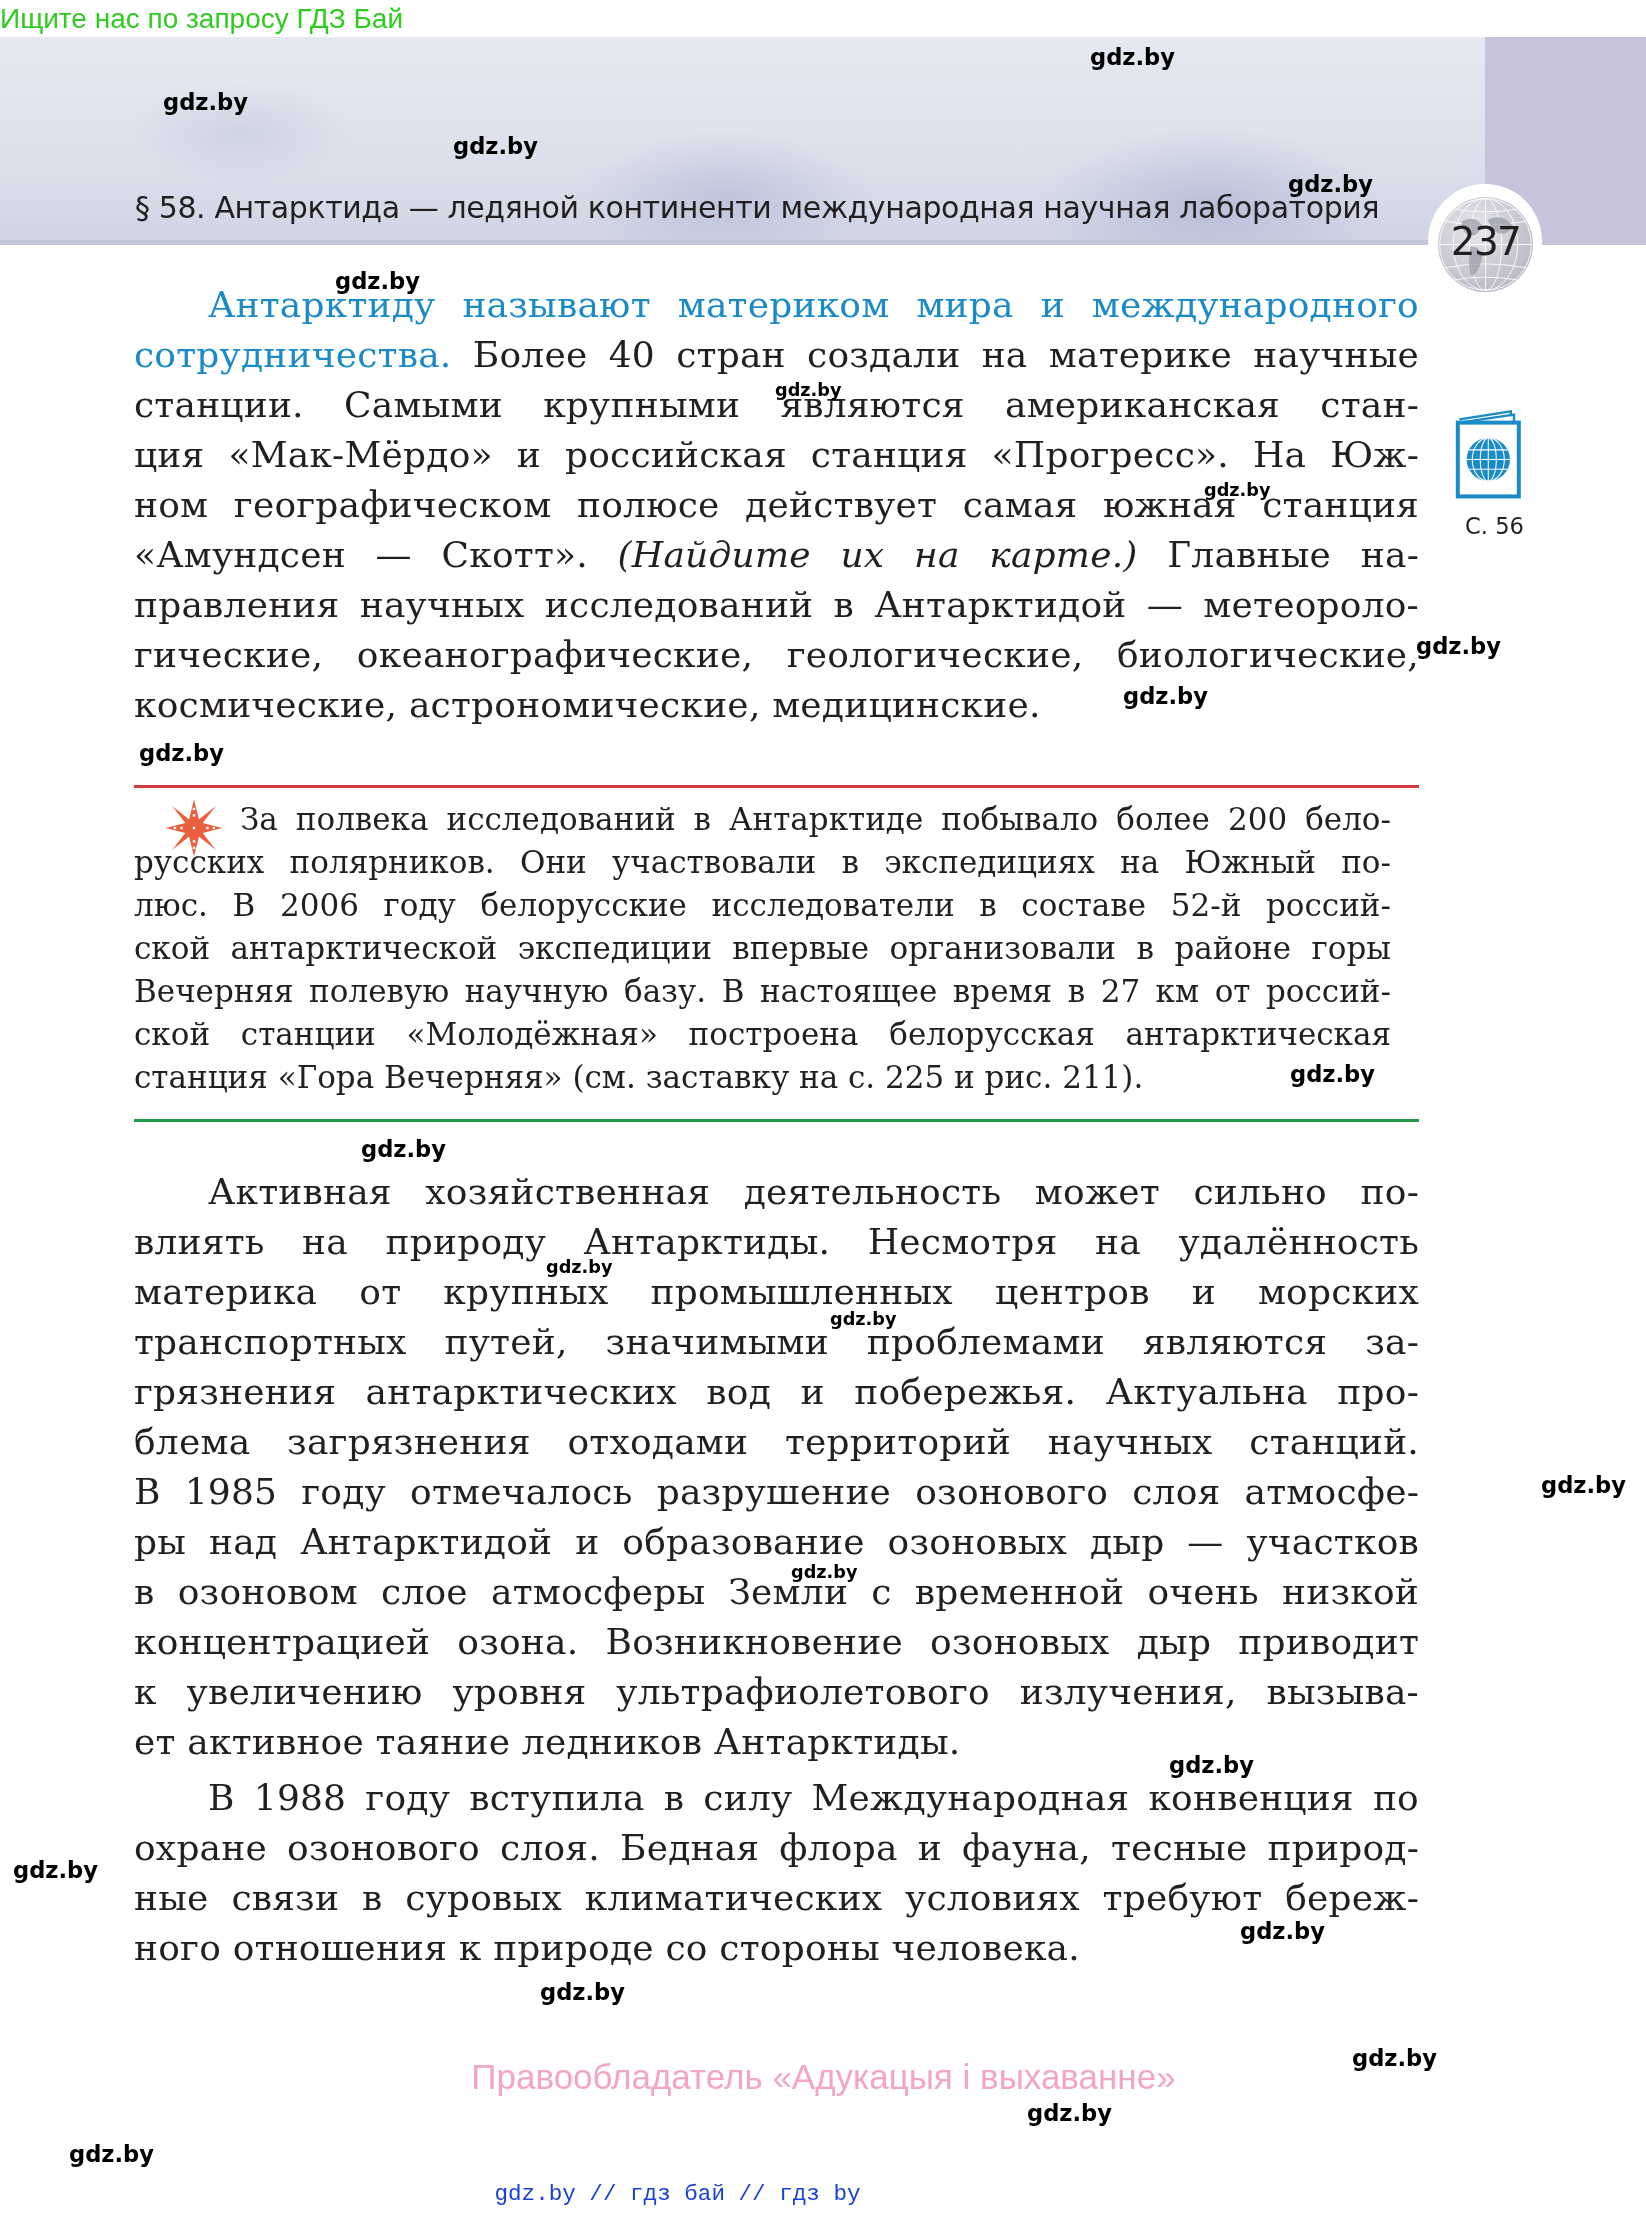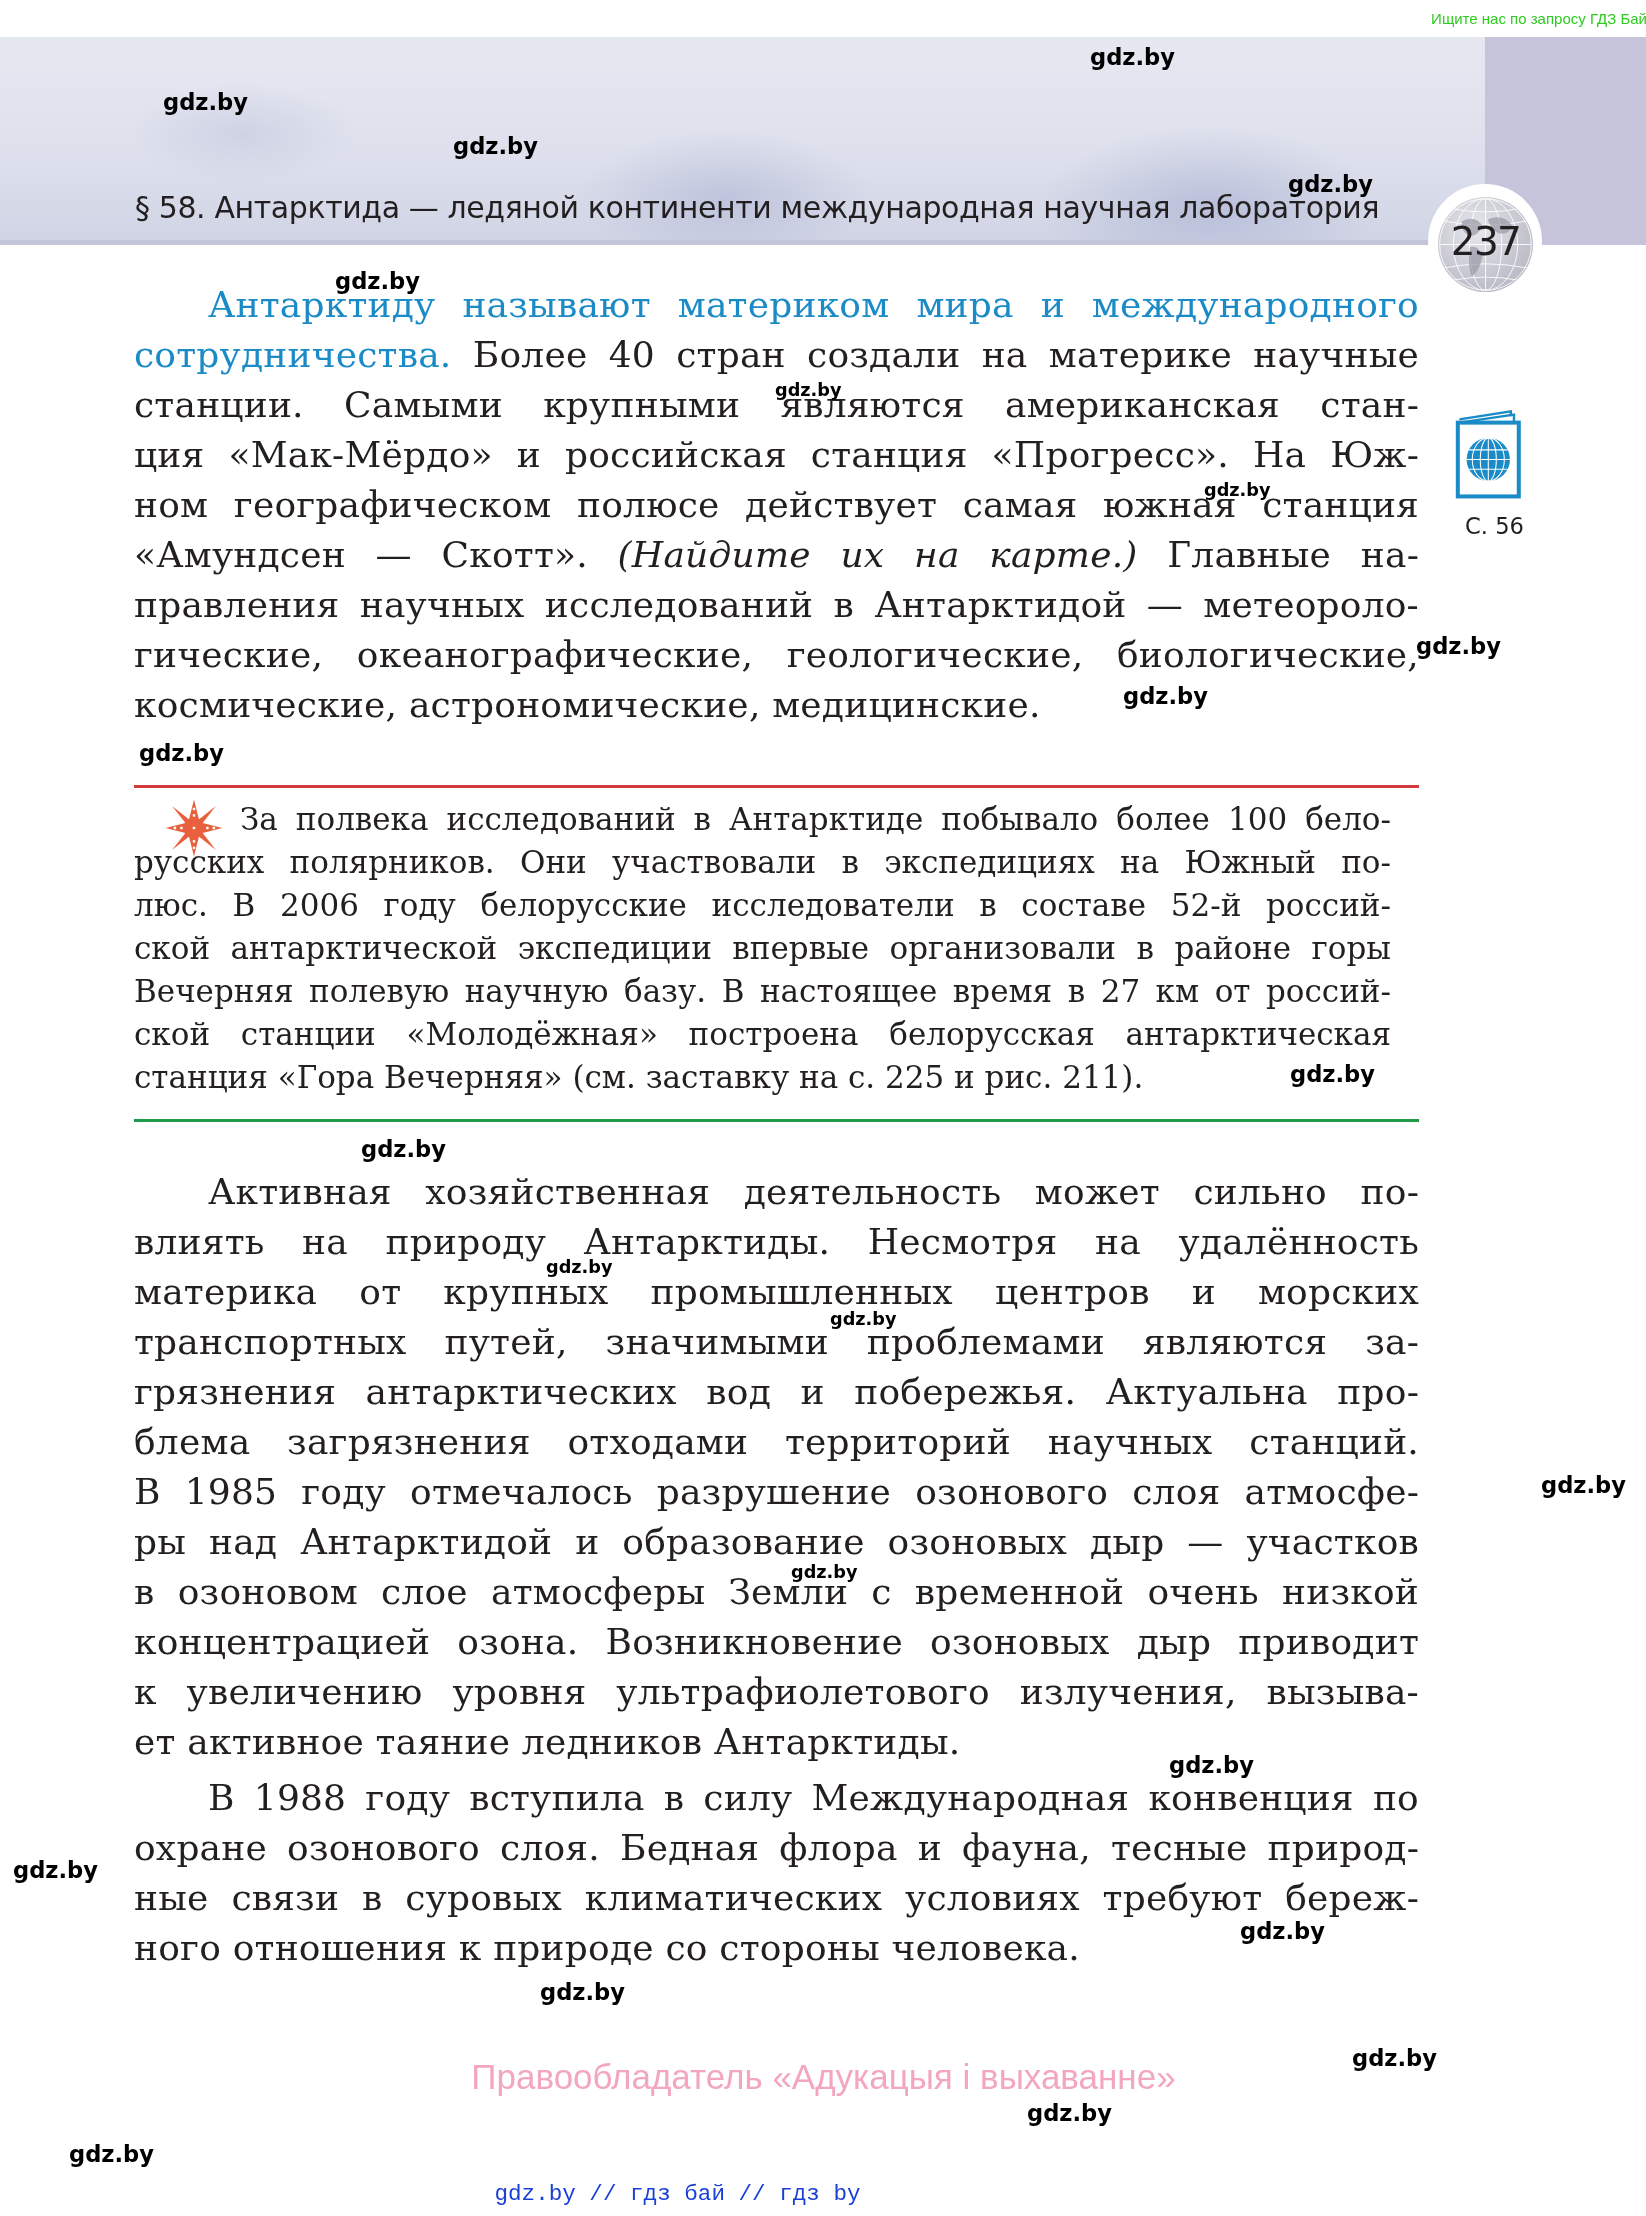--- a/index.html
+++ b/index.html
@@ -4,22 +4,22 @@
 <style>
   html, body { margin: 0; padding: 0; }
   body {
     width: 1647px; height: 2216px; position: relative; overflow: hidden;
     background: #ffffff;
     font-family: "DejaVu Serif", serif;
     color: #231f20;
   }
   .top-banner {
     position: absolute; left: 0; top: 0; width: 1647px; height: 37px;
-    text-align: right; font-family: "Liberation Sans", sans-serif;
-    font-size: 15px; line-height: 37px; color: #2ecc1f;
+    text-align: left; font-family: "Liberation Sans", sans-serif;
+    font-size: 28px; line-height: 37px; color: #2ecc1f;
   }
   .header-band {
     position: absolute; left: 0; top: 37px; width: 1485px; height: 208px;
     background:
       radial-gradient(ellipse 210px 97px at 725px 161px, rgba(170,178,210,0.55), transparent 70%),
       radial-gradient(ellipse 242px 113px at 1209px 169px, rgba(160,170,205,0.55), transparent 70%),
       radial-gradient(ellipse 161px 73px at 242px 97px, rgba(190,196,220,0.5), transparent 70%),
       linear-gradient(180deg, #e6e8f1 0%, #dde0ec 60%, #cfd3e4 100%);
   }
   .header-band::after {
@@ -175,21 +175,21 @@
         <rect x="35.5" y="60" width="3" height="3"></rect>
       <rect x="12" y="35.5" width="3" height="3"></rect>
         <rect x="20" y="35.5" width="3" height="3"></rect>
       <rect x="52" y="35.5" width="3" height="3"></rect>
         <rect x="60" y="35.5" width="3" height="3"></rect>
       <rect x="35.5" y="35.5" width="3" height="3"></rect>
     </g>
   </svg>
 </div>
 <div class="box-text">
-  <span class="line first">За полвека исследований в Антарктиде побывало более 100 бело-</span>
+  <span class="line first">За полвека исследований в Антарктиде побывало более 200 бело-</span>
   <span class="line">русских полярников. Они участвовали в экспедициях на Южный по-</span>
   <span class="line">люс. В 2006 году белорусские исследователи в составе 52-й россий-</span>
   <span class="line">ской антарктической экспедиции впервые организовали в районе горы</span>
   <span class="line">Вечерняя полевую научную базу. В настоящее время в 27 км от россий-</span>
   <span class="line">ской станции «Молодёжная» построена белорусская антарктическая</span>
   <span class="line last">станция «Гора Вечерняя» (см. заставку на с. 225 и рис. 211).</span>
 </div>
 <div class="rule-green"></div>
 
 <div class="para" style="top:1167px;">

